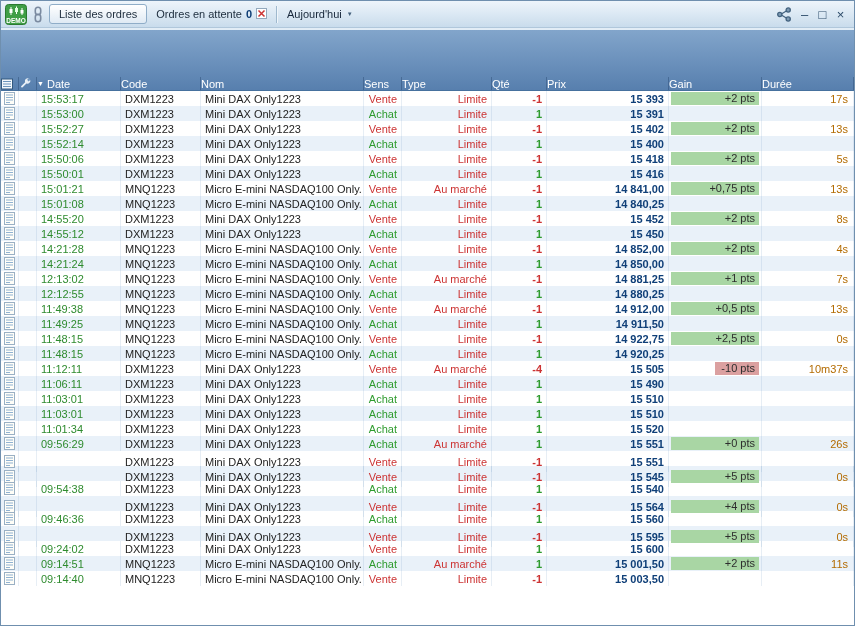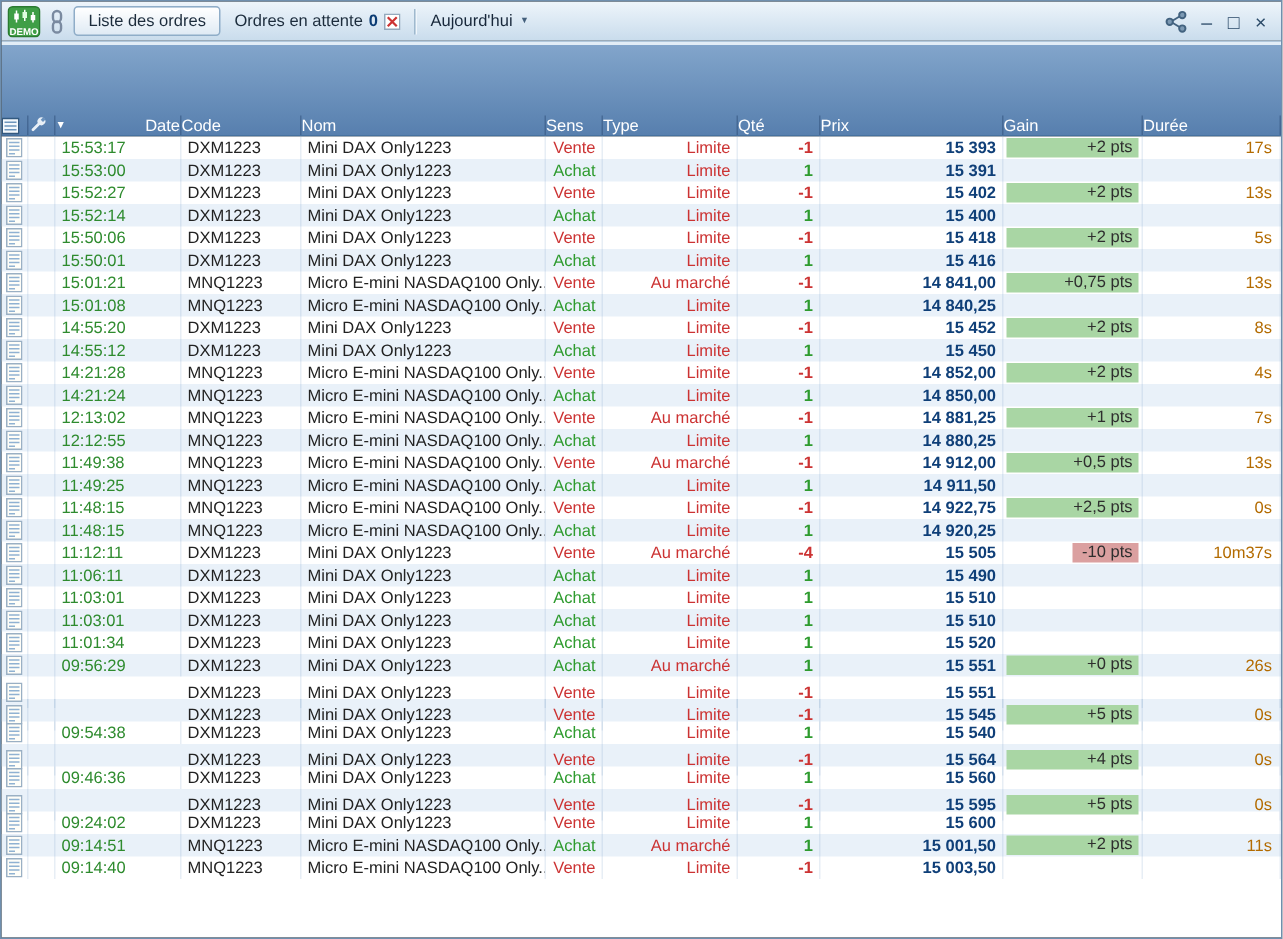--- a/index.html
+++ b/index.html
@@ -1,29 +1,29 @@
 <!DOCTYPE html>
 <html style="--accent: #1d5fa9; --buy: #2e9b2e; --sell: #cc3333; --price: #0f3f78; --duration: #b36b00; --time: #2e8b2e; --time-alt: #c27b1f; --gain-pos-bg: #a9d6a4; --gain-neg-bg: #dba0a0;"><head>
 <meta charset="utf-8">
 <style>
   * { margin:0; padding:0; box-sizing:border-box; }
   html,body { width:855px; height:626px; }
   body { font-family:"Liberation Sans", sans-serif; font-size:11px; background:#fff; }
 
   .window { width:855px; height:626px; border:1px solid #6f8fae; display:flex; flex-direction:column;
-            overflow:hidden; background:#404040; }
+            overflow:hidden; background:#bef264; }
 
   
   .toolbar { flex:0 0 27px; display:flex; align-items:center; gap:5px; padding:0 6px 0 4px;
              background:linear-gradient(#eef5fb,#c9dcec); border-bottom:1px solid #b0c7db; }
   .icon-btn { display:inline-flex; align-items:center; justify-content:center; cursor:pointer; }
   .tb-btn { height:20px; padding:0 9px; font-size:11px; color:#1c2c3c;
             background:linear-gradient(#ffffff,#dfeaf4); border:1px solid #8fadc8; border-radius:3px;
             font-family:"Liberation Sans",sans-serif; cursor:pointer; }
-  .pending { display:inline-flex; align-items:flex-end; gap:4px; padding:0 4px; color:#1c2c3c; cursor:pointer; }
+  .pending { display:inline-flex; align-items:flex-start; gap:4px; padding:0 4px; color:#1c2c3c; cursor:pointer; }
   .pending .count { font-weight:bold; color:#0c3c74; }
   .sep { width:1px; height:17px; background:#9fb9ce; box-shadow:1px 0 0 #f0f6fb; }
   .dropdown { display:inline-flex; align-items:center; gap:5px; padding:0 5px; color:#17273a; cursor:pointer; }
   .dropdown .caret { font-size:6px; color:#44607c; line-height:1; }
   .filter-box { position:relative; display:inline-flex; align-items:center; }
   .filter-input { width:152px; height:19px; border:1px solid #97b0c6; border-radius:2px; padding:0 18px 0 6px;
                   font-size:11px; font-family:"Liberation Sans",sans-serif; color:#333; background:#fff; }
   .filter-input::placeholder { font-style:italic; color:#9aa6b1; }
   .clear-x { position:absolute; right:4px; top:3px; font-size:10px; font-weight:bold; color:#5b7590; cursor:pointer; }
   .flex-spacer { flex:1; }
@@ -35,21 +35,21 @@
   .tab { height:19px; line-height:17px; padding:0 9px; border:1px solid #8fadc8; border-bottom:none;
          border-radius:2px 2px 0 0; background:linear-gradient(#ffffff,#d8e7f3); color:#14243a; cursor:pointer;
          white-space:nowrap; }
   .tab.active { background:linear-gradient(#2a6cb4,#155291); color:#fff; font-weight:bold; border-color:#134a84; }
   .tab-strip { flex:0 0 2px; background:#e2edf6; }
 
   
   :root { --cols:18px 18px 84px 80px 163px 38px 90px 55px 122px 93px minmax(0,1fr); }
   .thead { flex:0 0 17px; display:grid; grid-template-columns:var(--cols);
            background:linear-gradient(#82a5cb,#577fae); color:#fff; border-bottom:1px solid #46719e; }
-  .th { display:flex; align-items:center; justify-content:space-between; gap:3px;
+  .th { display:flex; align-items:center; justify-content:flex-start; gap:3px;
         border-right:1px solid rgba(25,55,95,.35); overflow:hidden; white-space:nowrap; cursor:pointer;margin-top:47px; }
   .th .sort { font-size:7px; line-height:1; }
   .tbody { flex:1 1 auto; overflow:hidden; background:#fff; }
   .tr { display:grid; grid-template-columns:var(--cols); height:15px; align-items:stretch; }
   .tr.odd { background:#e9f1f9; }
   .td { display:flex; align-items:center; padding:0 4px; white-space:nowrap; overflow:hidden;
         border-right:1px solid rgba(120,160,200,.18); color:#222; }
   .td.c { justify-content:center; padding:0; }
   .td.r { justify-content:flex-end; }
   .time-g { color:var(--time,#2e8b2e); }

